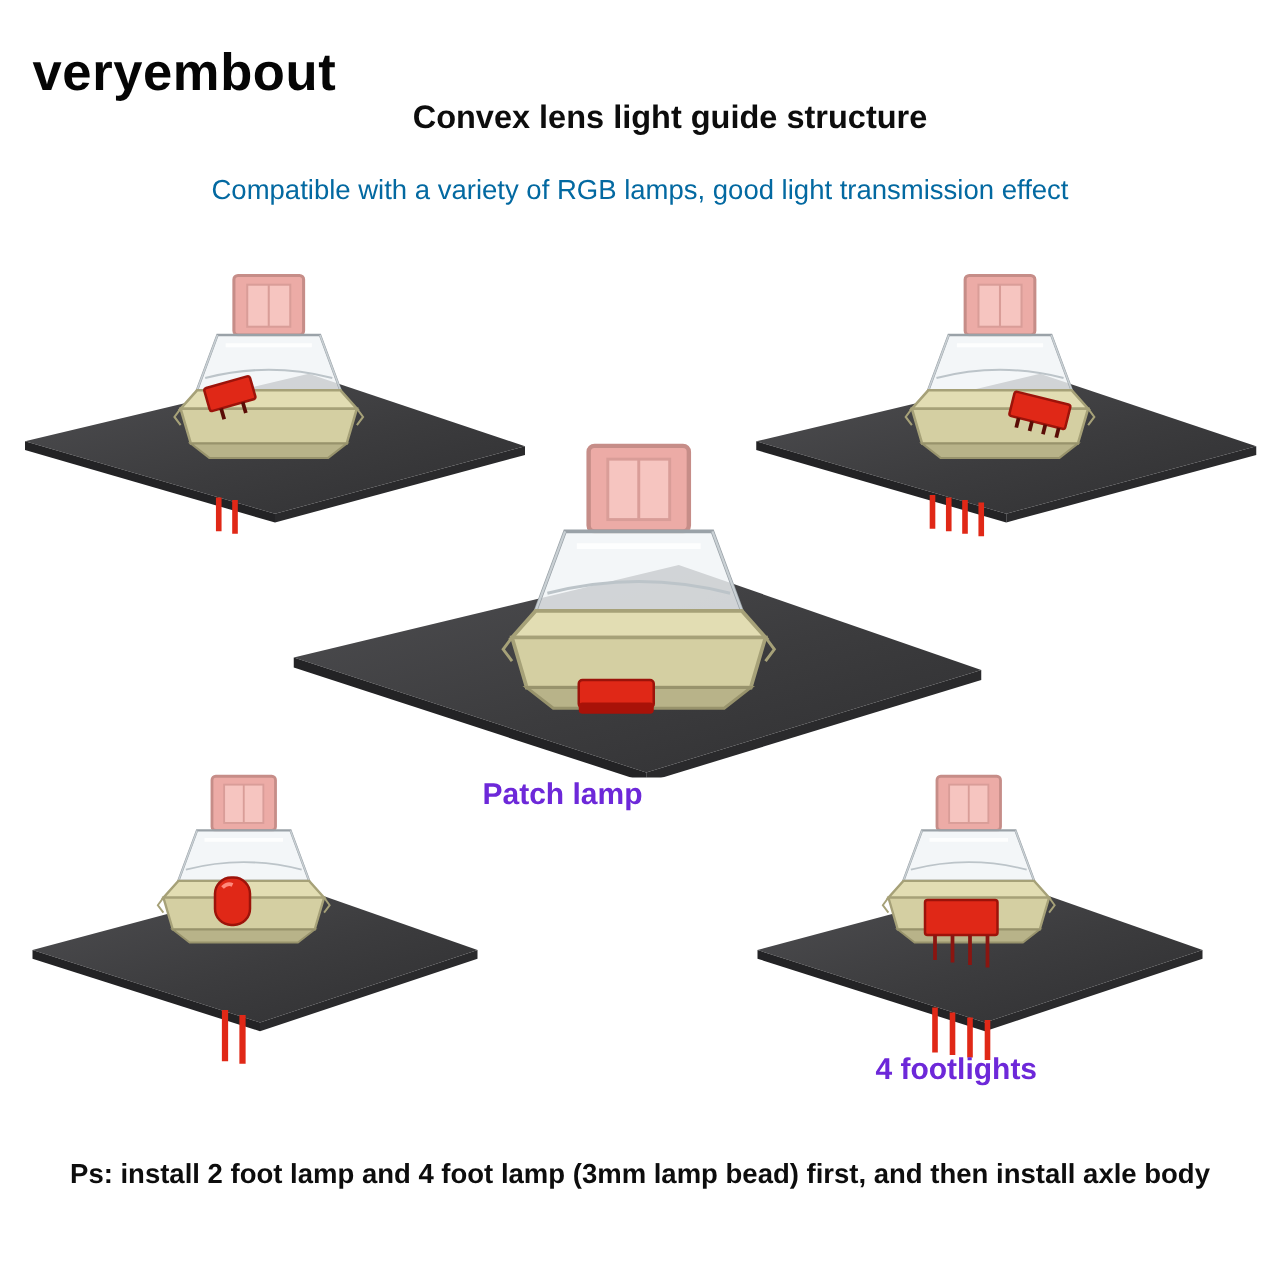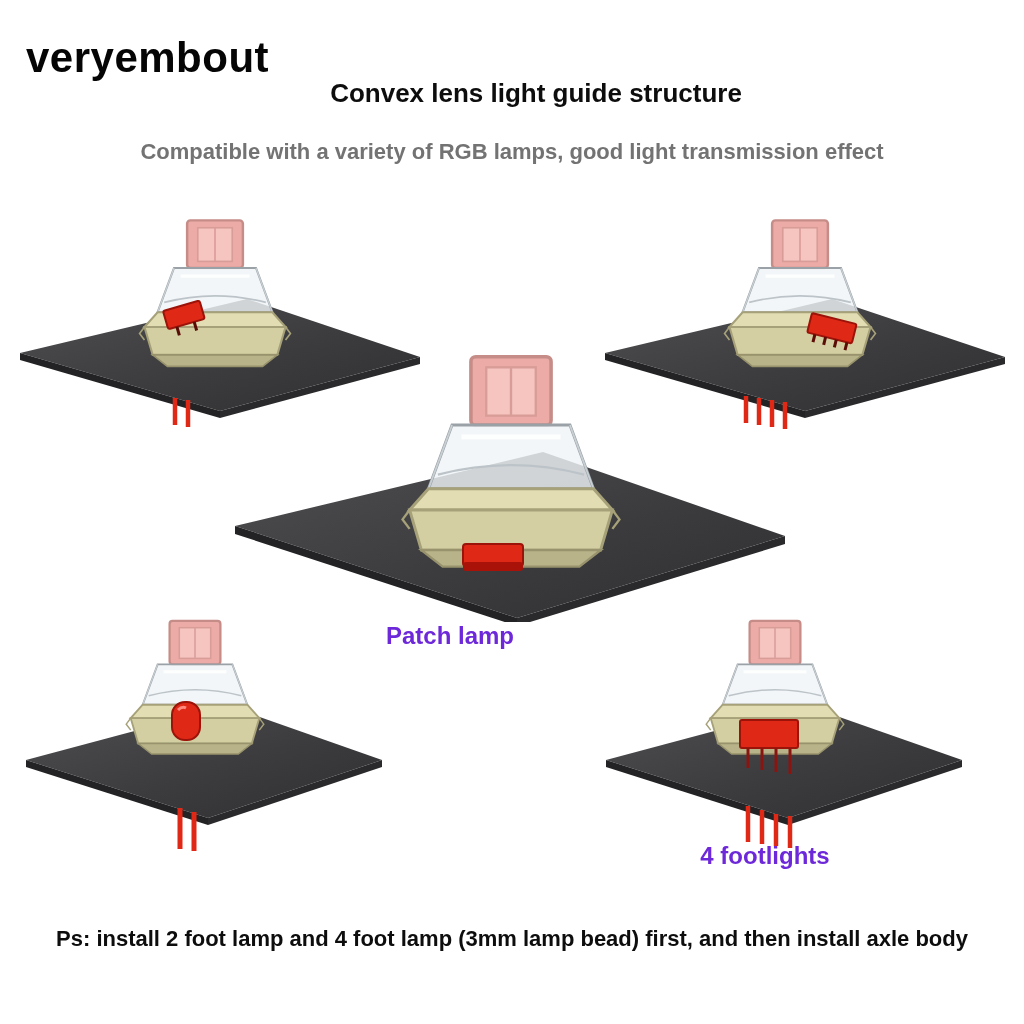--- a/index.html
+++ b/index.html
@@ -10,21 +10,21 @@
   .watermark{
     position:absolute;left:26px;top:6px;font-size:42px;font-weight:700;
     letter-spacing:0.5px;color:#050505;margin-top:28px;
   }
   .title{
     position:absolute;left:0;top:78px;width:1024px;text-align:center;
     font-size:26px;font-weight:700;color:#0d0d0d;padding-left:24px;
   }
   .subtitle{
     position:absolute;left:0;top:139px;width:1024px;text-align:center;
-    font-size:22px;font-weight:700;color:#737373;
+    font-size:22px;font-weight:400;color:#0369a1;
   }
   .cluster{position:absolute;}
   .cluster svg{display:block;width:100%;height:100%;}
   .c-top-left{left:15px;top:215px;width:410px;height:215px;}
   .c-top-right{left:600px;top:215px;width:410px;height:215px;}
   .c-center{left:225px;top:350px;width:570px;height:272px;}
   .c-bottom-left{left:20px;top:618px;width:370px;height:235px;}
   .c-bottom-right{left:600px;top:618px;width:370px;height:235px;}
   .caption{
     position:absolute;text-align:center;font-size:24px;font-weight:700;color:#6d28d9;

